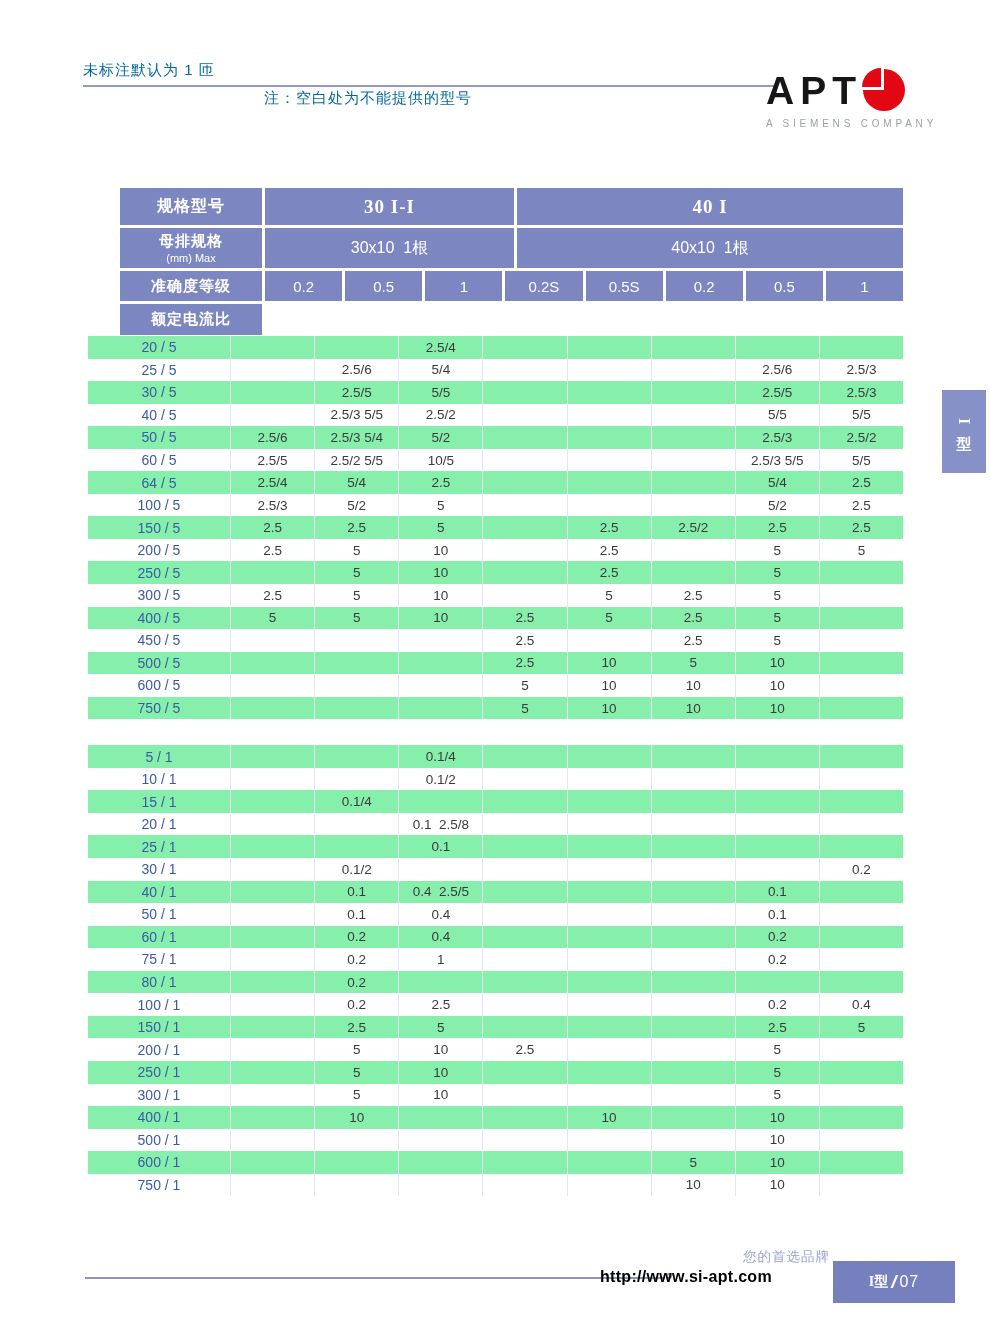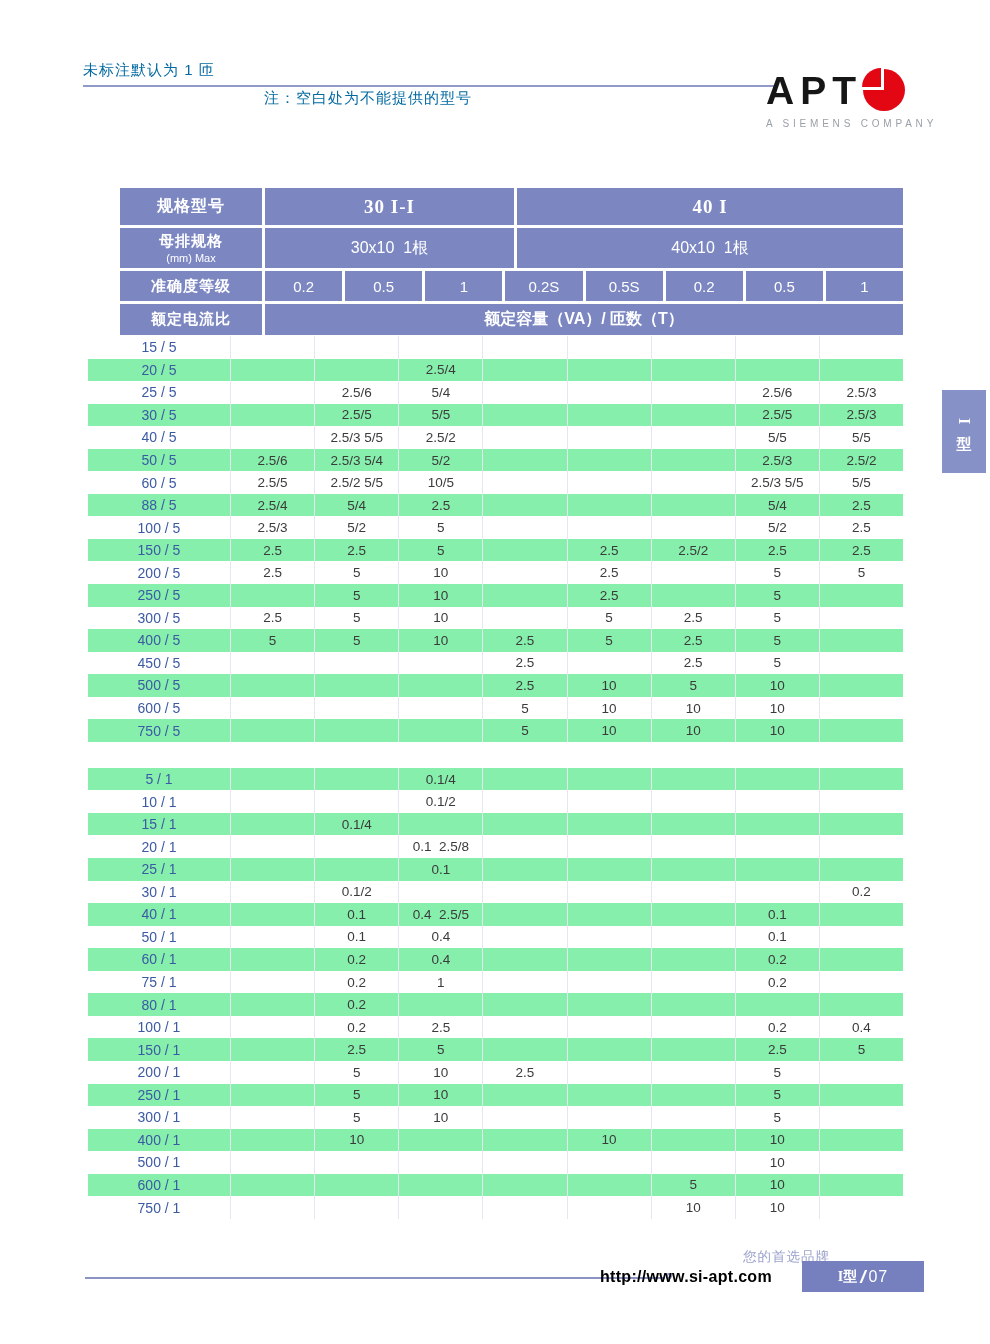--- a/index.html
+++ b/index.html
@@ -60,21 +60,21 @@
   .tab-xing{ font-size:15px; font-weight:600; line-height:1; }
 
   
   .footer-rule { position:absolute; left:85px; top:1277px; width:580px; height:2px; background:#8b92c4; }
   .footer-dot  { position:absolute; left:666px; top:1273px; width:6px; height:6px;
                  border:2px solid #8b92c4; border-radius:50%; background:#fff; }
   .footer-slogan { position:absolute; left:600px; top:1248px; width:230px; text-align:right;
                    font-size:13.5px; color:#9ba2cc; letter-spacing:1px; }
   .footer-url { position:absolute; left:600px; top:1268px; width:230px; text-align:left;
                 font-size:16px; font-weight:700; color:#000000; letter-spacing:0.3px; }
-  .page-box { position:absolute; left:802px; top:1261px; width:122px; height:31px;
+  .page-box { position:absolute; left:833px; top:1261px; width:122px; height:42px;
               background:#7680be; color:#fff; display:flex; align-items:center;
               justify-content:center; gap:3px; }
   .page-tag   { font-family:"Liberation Serif", serif; font-size:14px; font-weight:600; }
   .page-slash { font-size:19px; font-weight:700; font-style:italic; }
   .page-num   { font-size:16px; font-weight:500; letter-spacing:1px; }
 </style>
 </head>
 <body>
 
 <div>
@@ -118,35 +118,23 @@
       <div class="hcell hacc">1</div>
       <div class="hcell hacc">0.2S</div>
       <div class="hcell hacc">0.5S</div>
       <div class="hcell hacc">0.2</div>
       <div class="hcell hacc">0.5</div>
       <div class="hcell hacc">1</div>
     </div>
 
     <div class="hrow hrow4">
       <div class="hcell hlabel" style="font-size:15px">额定电流比</div>
-      <div class="hcell hcap">额定容量（VA）/ 匝数（T）</div>
     </div>
 
     <div class="dsec sec1">
-        <div class="drow">
-          <div class="rlabel">15 / 5</div>
-          <div class="dcell"></div>
-          <div class="dcell"></div>
-          <div class="dcell"></div>
-          <div class="dcell"></div>
-          <div class="dcell"></div>
-          <div class="dcell"></div>
-          <div class="dcell"></div>
-          <div class="dcell"></div>
-        </div>
         <div class="drow tint">
           <div class="rlabel">20 / 5</div>
           <div class="dcell"></div>
           <div class="dcell"></div>
           <div class="dcell">2.5/4</div>
           <div class="dcell"></div>
           <div class="dcell"></div>
           <div class="dcell"></div>
           <div class="dcell"></div>
           <div class="dcell"></div>
@@ -200,21 +188,21 @@
           <div class="dcell">2.5/5</div>
           <div class="dcell">2.5/2 5/5</div>
           <div class="dcell">10/5</div>
           <div class="dcell"></div>
           <div class="dcell"></div>
           <div class="dcell"></div>
           <div class="dcell">2.5/3 5/5</div>
           <div class="dcell">5/5</div>
         </div>
         <div class="drow tint">
-          <div class="rlabel">88 / 5</div>
+          <div class="rlabel">64 / 5</div>
           <div class="dcell">2.5/4</div>
           <div class="dcell">5/4</div>
           <div class="dcell">2.5</div>
           <div class="dcell"></div>
           <div class="dcell"></div>
           <div class="dcell"></div>
           <div class="dcell">5/4</div>
           <div class="dcell">2.5</div>
         </div>
         <div class="drow">

